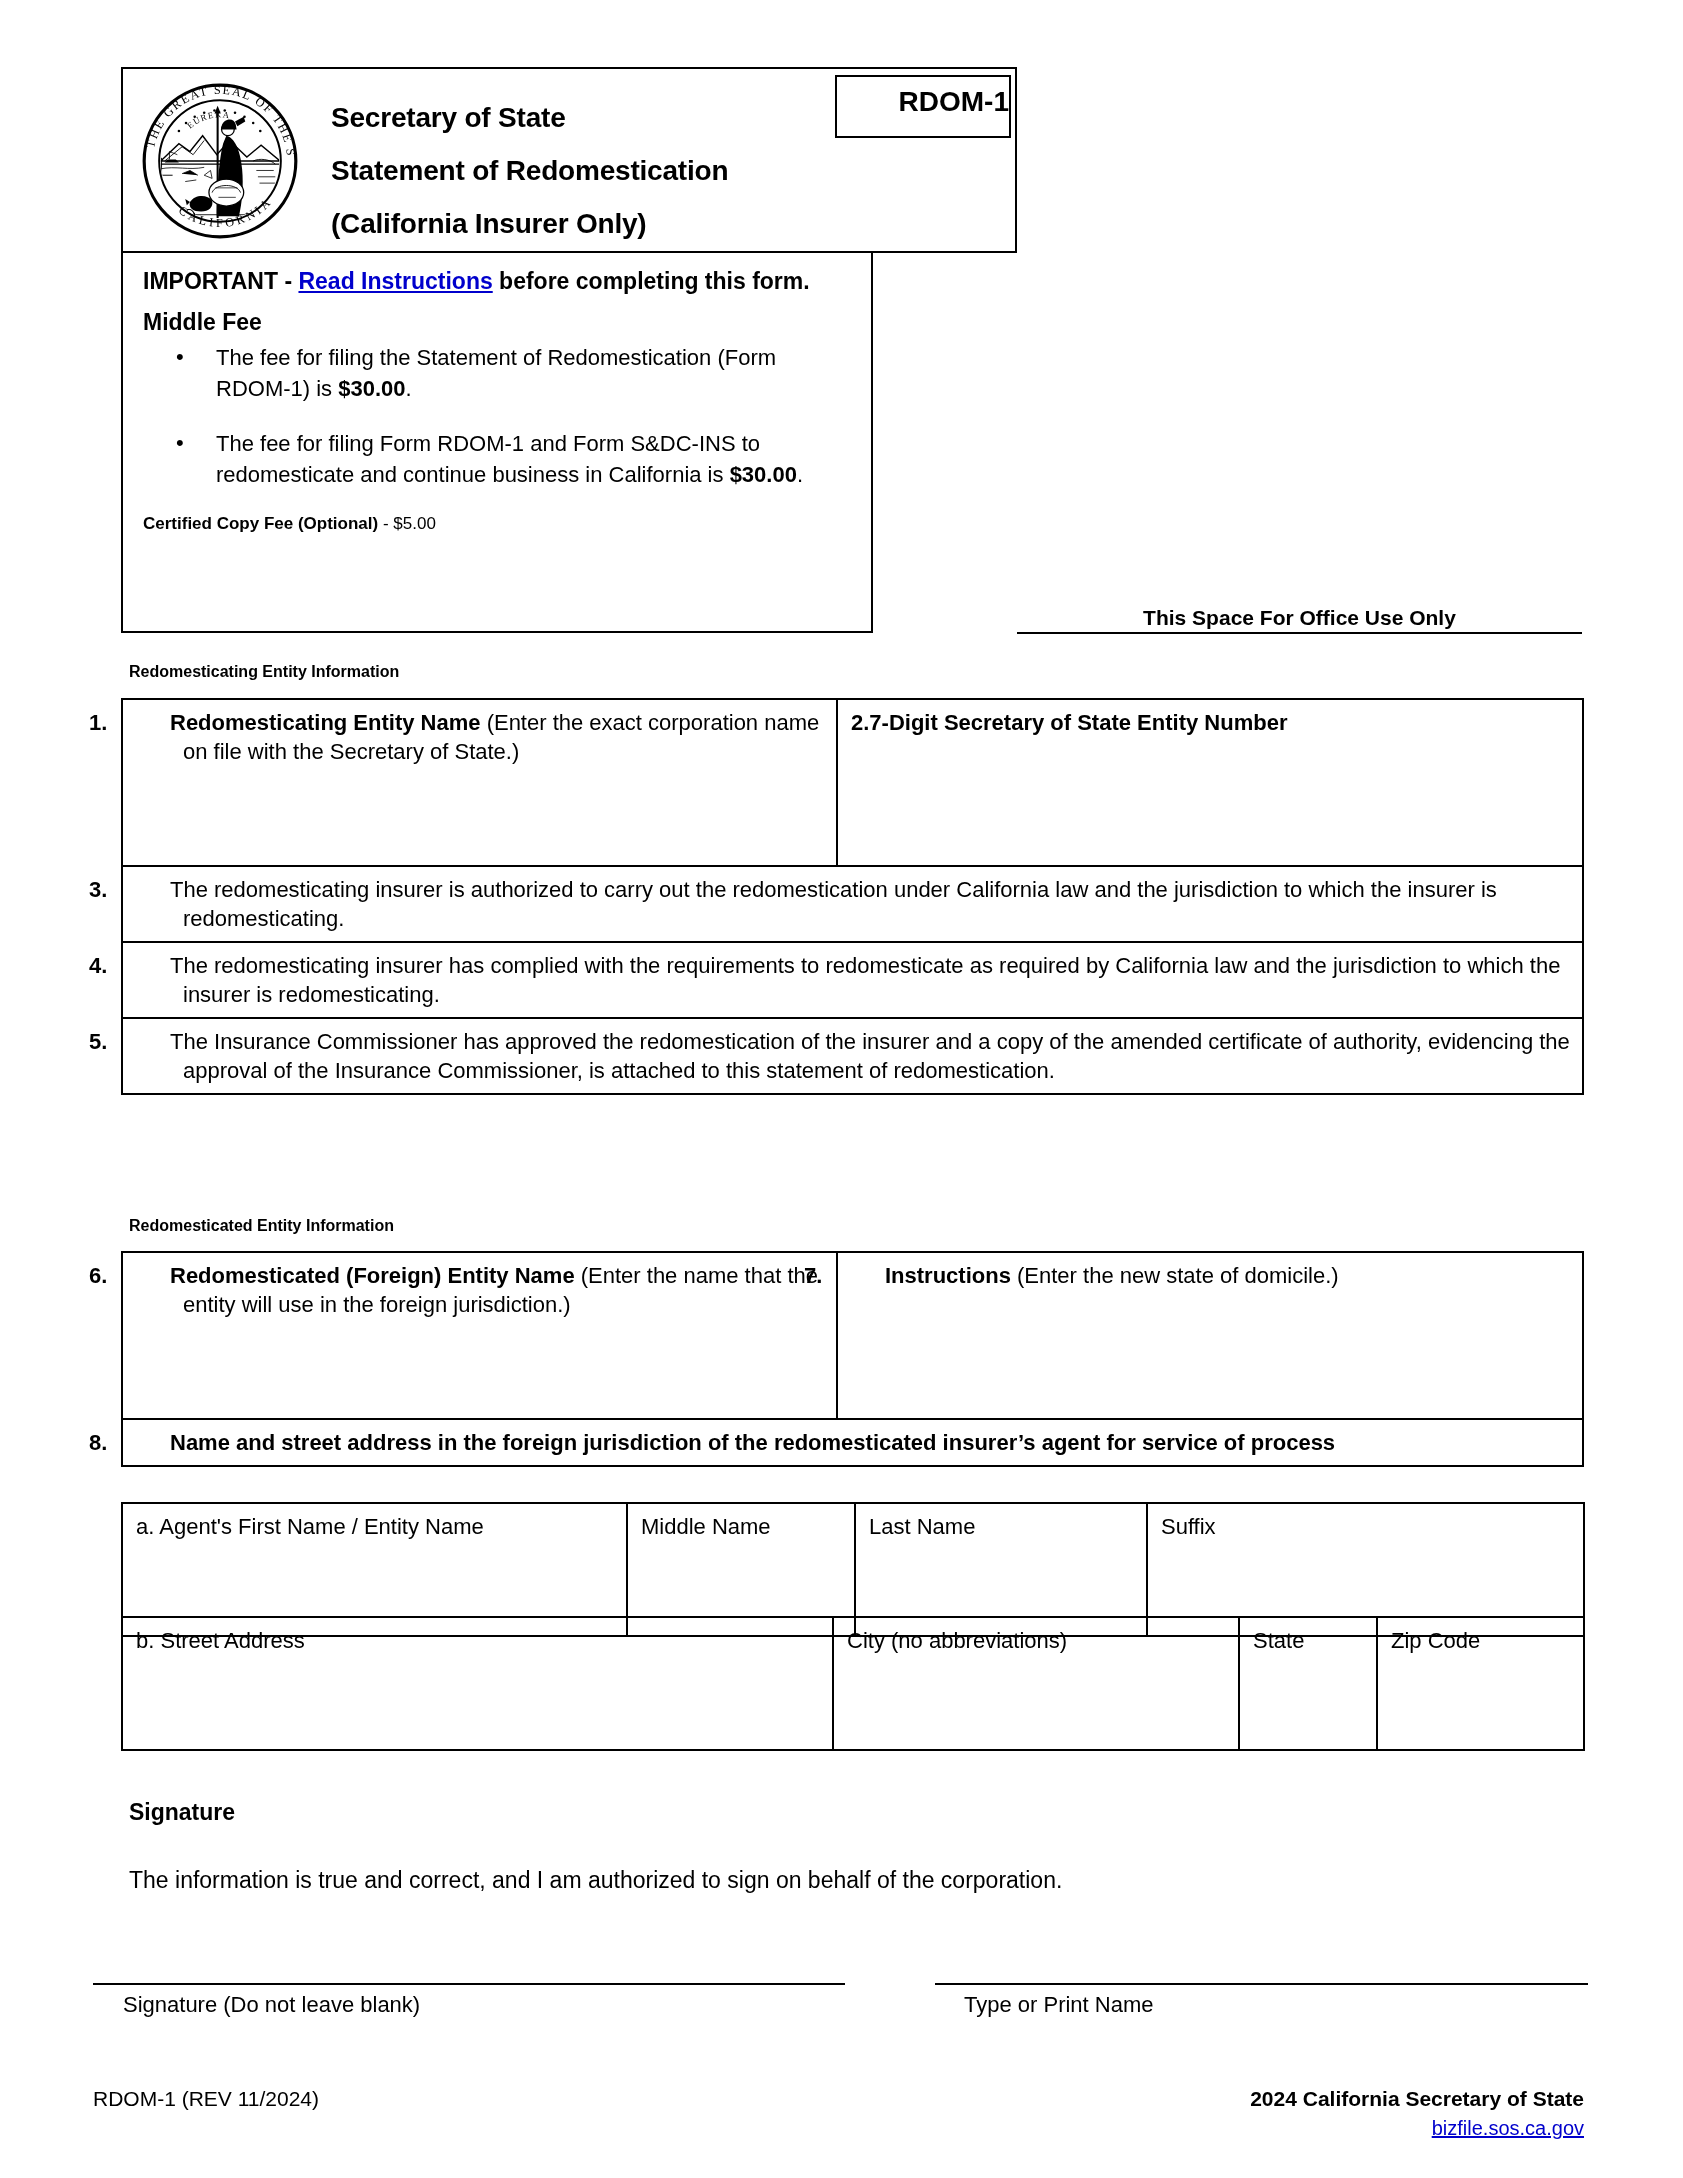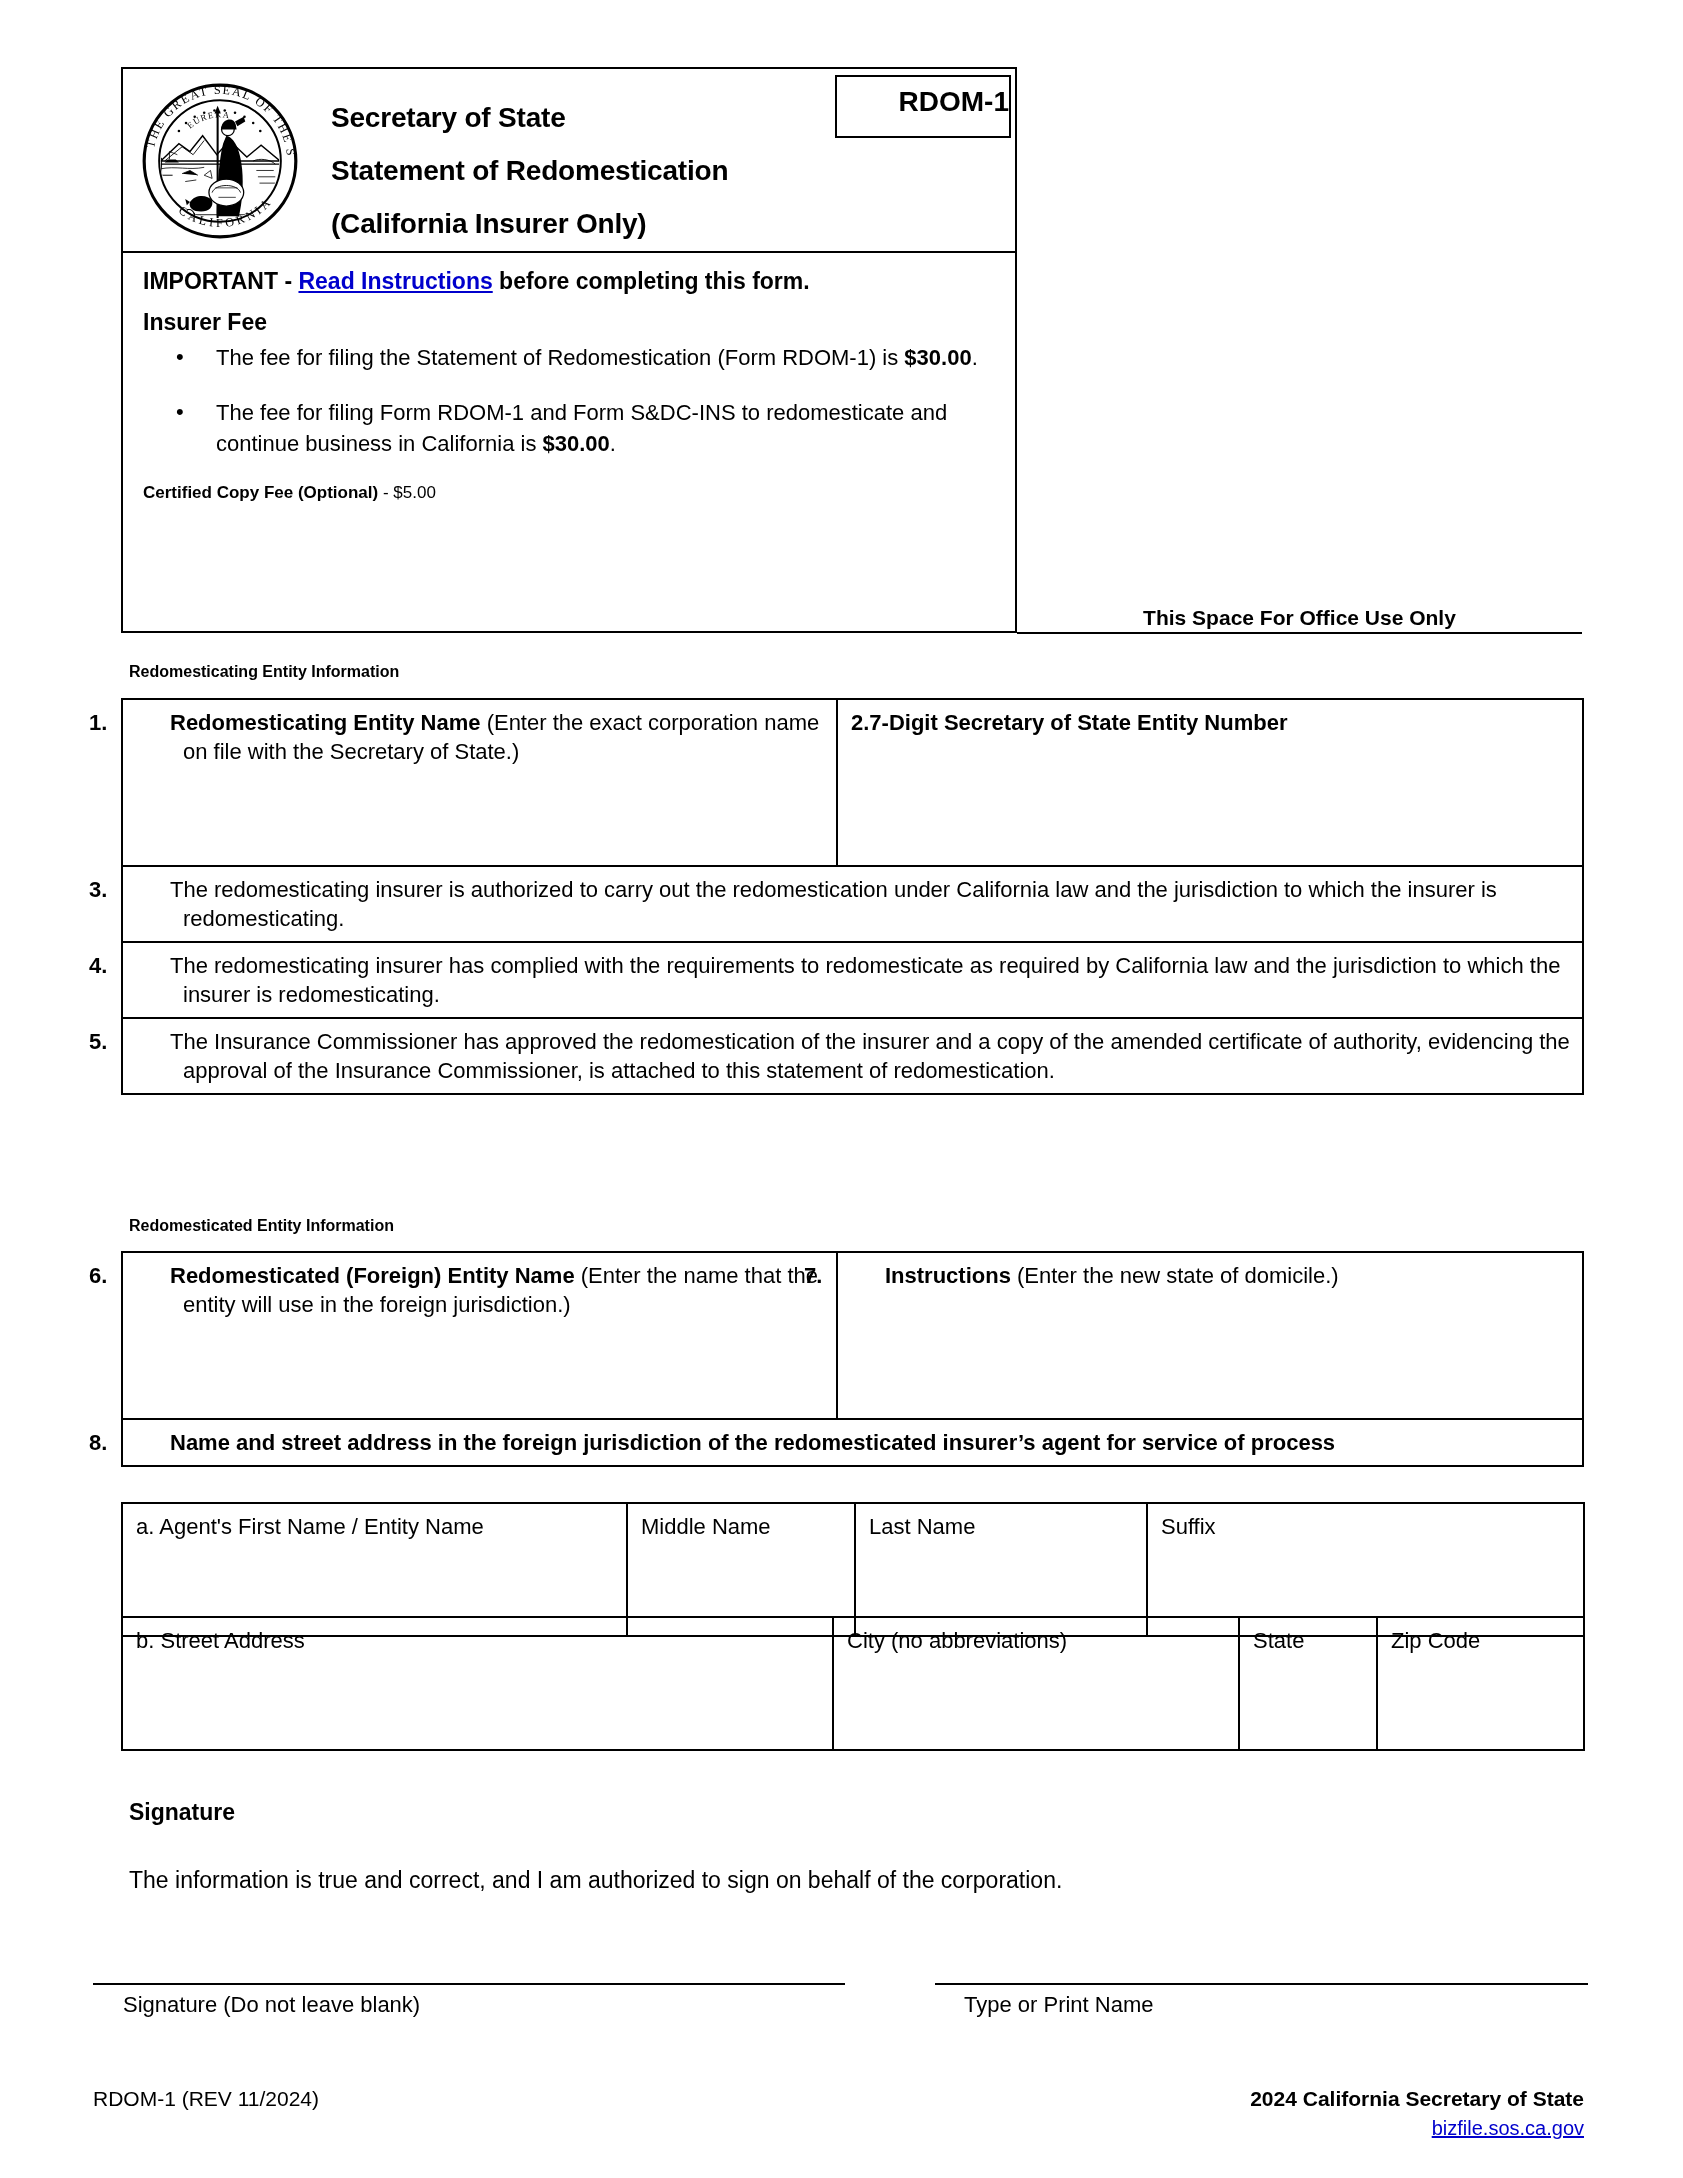--- a/index.html
+++ b/index.html
@@ -61,21 +61,21 @@
     text-align: right;
     font-size: 28px;
     font-weight: bold;
     line-height: 50px;
   }
 
   
   .imp-box {
     position: absolute;
     left: 121px; top: 253px;
-    width: 896px; height: 380px;
+    width: 752px; height: 380px;
     border: 2.5px solid #000;
     border-top: none;
     box-sizing: border-box;
     padding: 14px 20px 0 20px;
   }
   .imp-line {
     font-size: 23px;
     line-height: 28px;
     margin: 0 0 4px 0;
   }
@@ -310,21 +310,21 @@
     </div>
   </div>
 
   <div class="rdom-tag">RDOM-1</div>
 
   <div class="imp-box">
     <p class="imp-line">
       <span class="label">IMPORTANT</span><span class="b"> - </span><a class="link b" href="#">Read Instructions</a><span class="b"> before completing this form.</span>
     </p>
 
-    <div class="fee-head">Insurer Fee</div>
+    <div class="fee-head">Middle Fee</div>
 
     <ul class="fees">
       <li><span>The fee for filing the Statement of Redomestication (Form RDOM-1) is </span><span class="b">$30.00</span><span>.</span></li>
       <li><span>The fee for filing Form RDOM-1 and Form S&amp;DC-INS to redomesticate and continue business in California is </span><span class="b">$30.00</span><span>.</span></li>
     </ul>
 
     <div class="ccf"><span class="b">Certified Copy Fee (Optional)</span><span> - $5.00</span></div>
   </div>
 
   <div class="office-use">This Space For Office Use Only</div>

